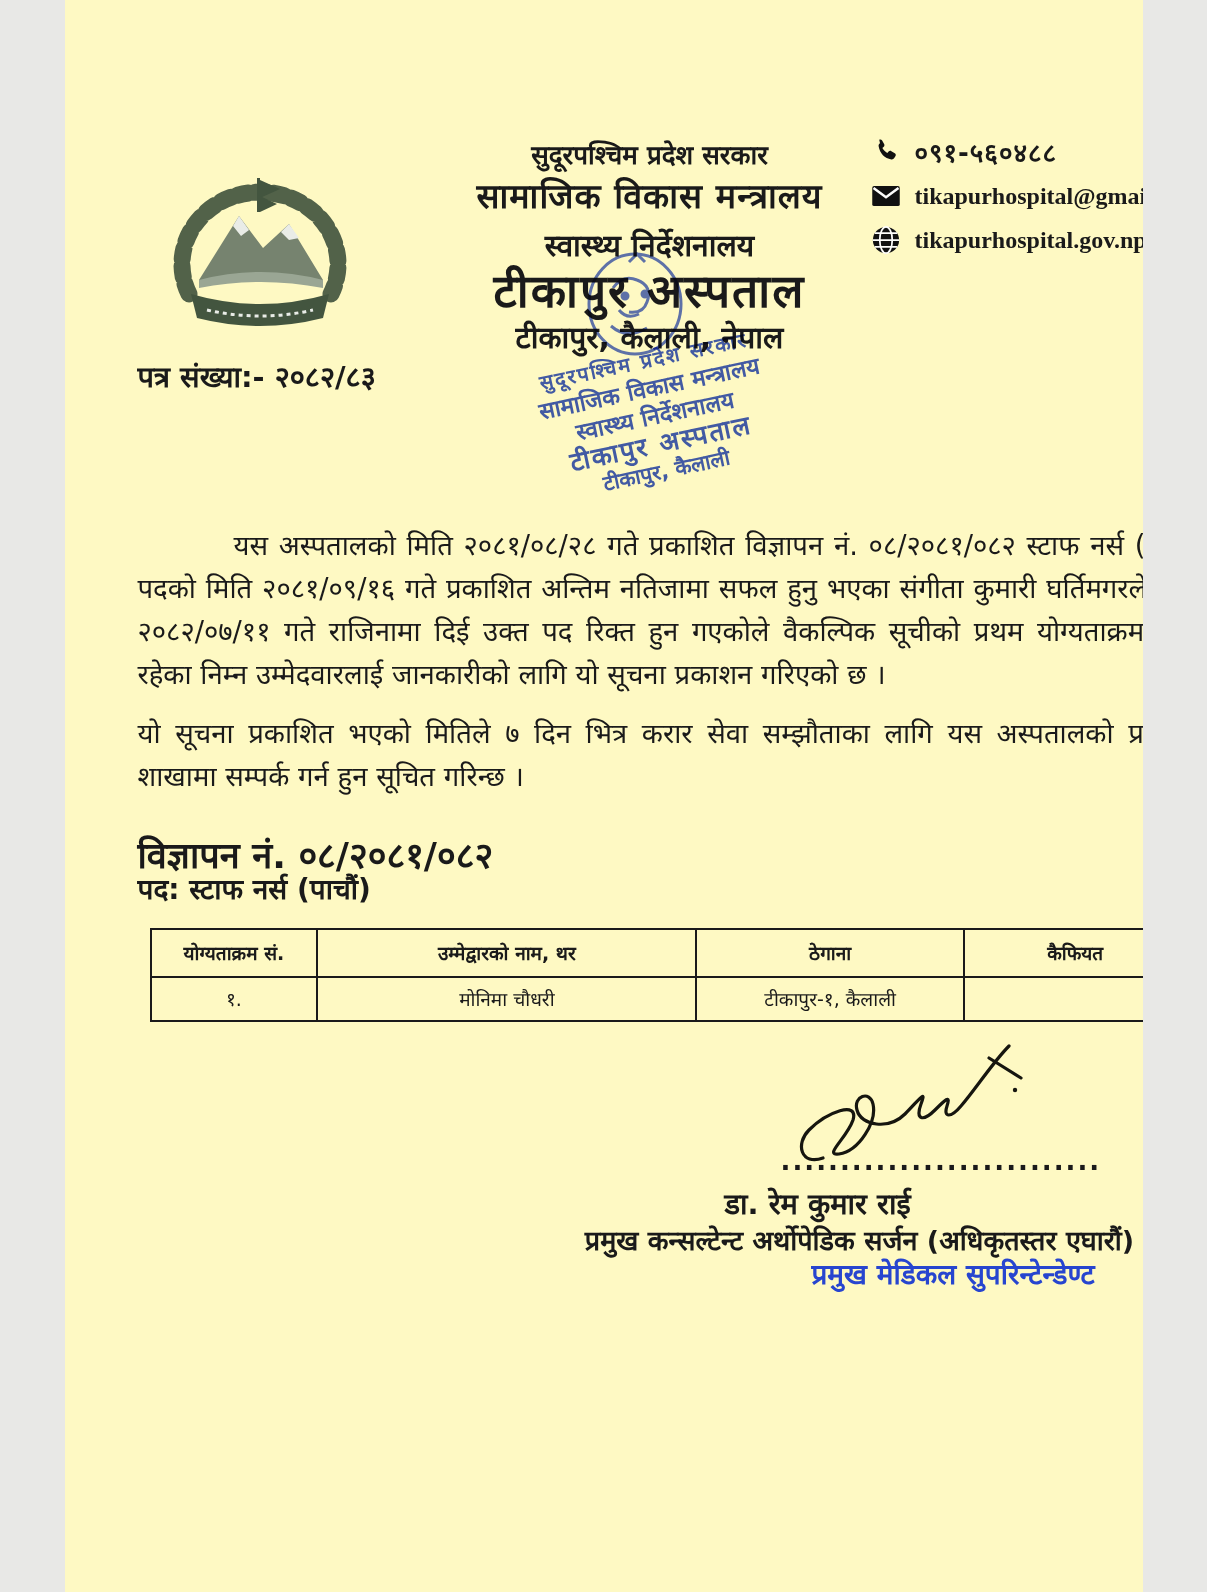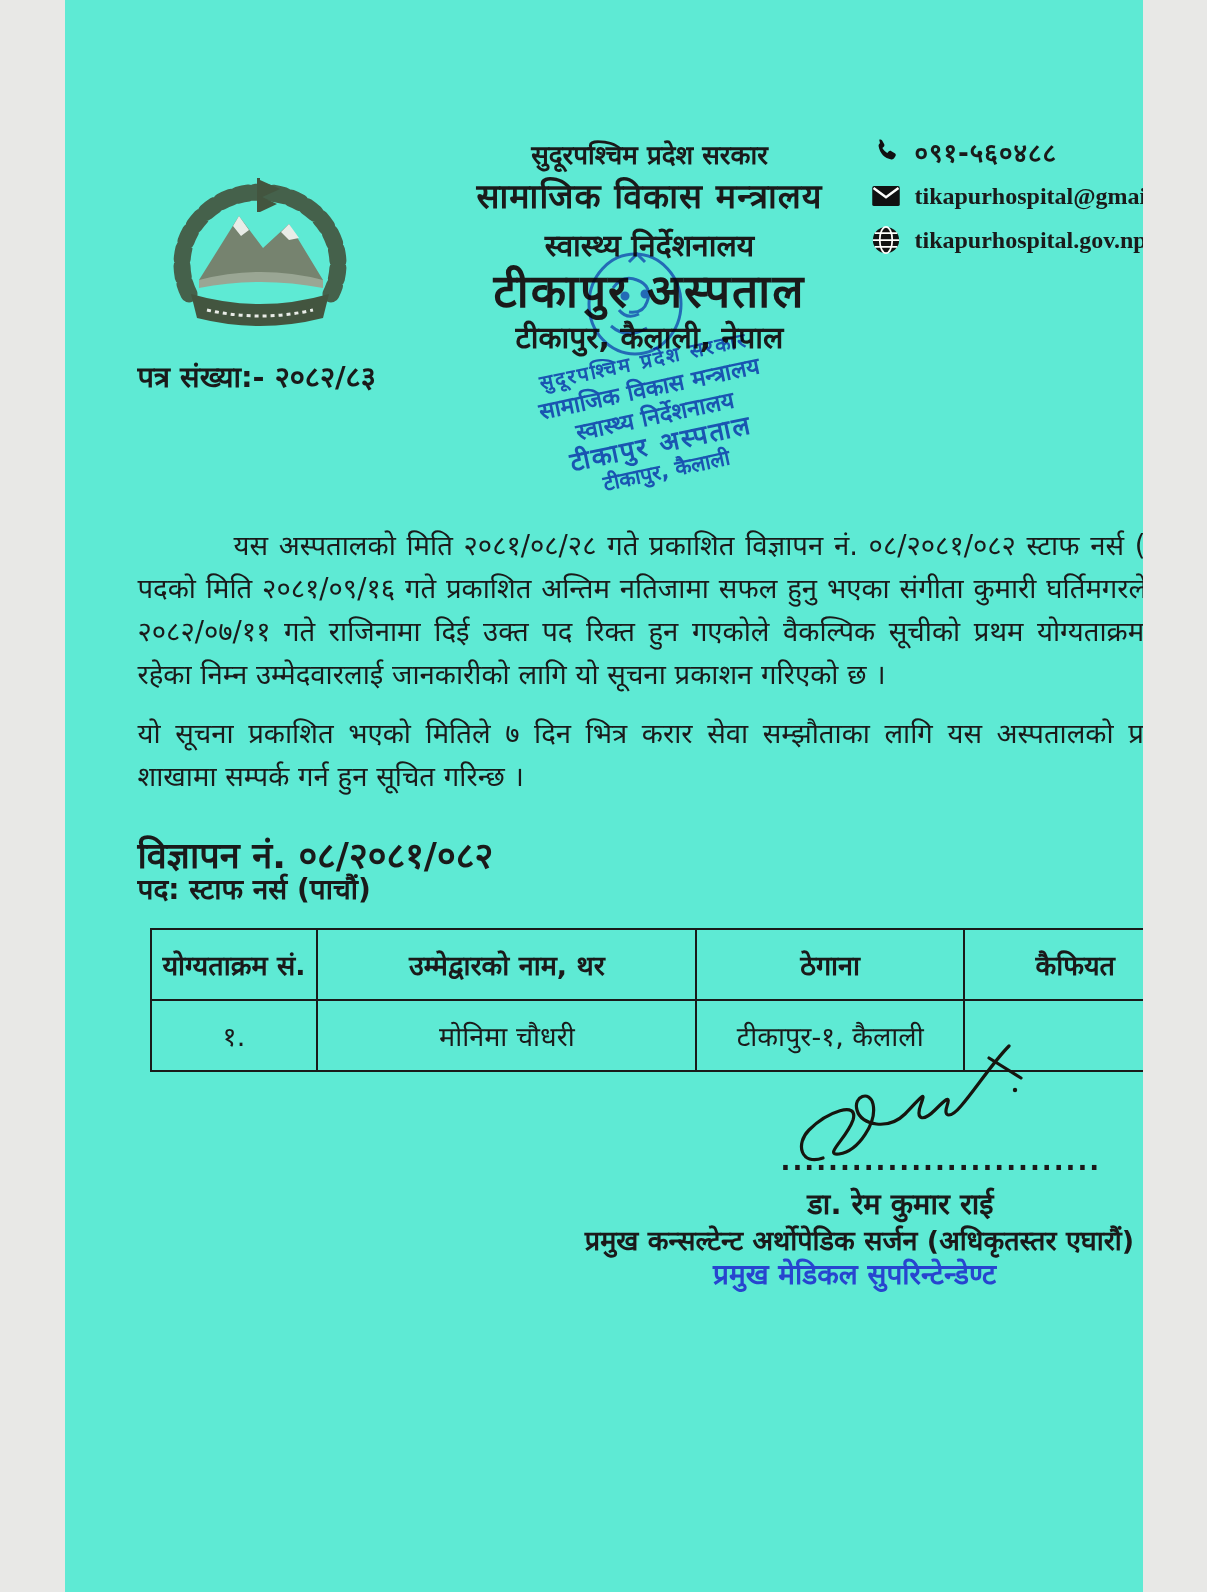--- a/index.html
+++ b/index.html
@@ -1,20 +1,20 @@
 <!DOCTYPE html>
 <html><head>
 <meta charset="utf-8">
 <style>
   * { margin:0; padding:0; box-sizing:border-box; }
   html,body { background:#e8e8e6; }
   body { font-family:"DejaVu Sans","Liberation Sans",sans-serif; }
   .page {
     position:relative; width:1078px; height:1592px; margin:0 auto;
-    background:#5eead4; color:#1a1a1a; overflow:hidden;
+    background:#fef9c3; color:#1a1a1a; overflow:hidden;
   }
   .abs { position:absolute; }
 
   
   .hdr-line { left:285px; width:600px; text-align:center; }
   .gov      { top:136px; font-size:26px; font-weight:600; }
   .ministry { top:172px; font-size:34px; font-weight:600; letter-spacing:1px; }
   .direct   { top:224px; font-size:30px; font-weight:600; }
   .hospital { top:258px; font-size:46px; font-weight:700; letter-spacing:2px; }
   .address  { top:316px; font-size:30px; font-weight:600; }
@@ -32,32 +32,32 @@
   .subject { left:0; width:1204px; top:458px; text-align:center; font-size:29px; font-weight:600; }
 
   .para { left:73px; width:1066px; font-size:27.5px; line-height:43px; text-align:justify; font-weight:500; }
   .para1 { top:524px; text-indent:96px; }
   .para2 { top:712px; }
   .adno { left:73px; top:830px; font-size:36px; font-weight:600; }
   .post { left:73px; top:869px; font-size:28px; font-weight:600; }
 
   table.cand { position:absolute; left:85px; top:928px; width:1038px; border-collapse:collapse; }
   table.cand th, table.cand td {
-    border:2.5px solid #1a1a1a; text-align:center; font-size:27px; padding:16px 6px;
+    border:2.5px solid #1a1a1a; text-align:center; font-size:19px; padding:4px 6px;
   }
   table.cand th { height:48px; font-weight:700; }
   table.cand td { height:44px; font-weight:500; }
   .c1 { width:167px; } .c2 { width:380px; } .c3 { width:268px; } .c4 { width:223px;margin-left:20px; }
 
   
   .sig-svg { left:728px; top:1038px; }
   .sig-dots { left:716px; top:1146px; font-size:26px; font-weight:700; letter-spacing:2px; }
-  .sig-name { left:629px; width:300px; top:1183px; text-align:right; font-size:29px; font-weight:600; }
+  .sig-name { left:660px; width:300px; top:1183px; text-align:left; font-size:29px; font-weight:600; }
   .sig-title { left:510px; width:570px; top:1221px; text-align:center; font-size:27px; font-weight:600; }
-  .sig-stamp-title { left:550px; width:480px; top:1254px; text-align:center; font-size:28px; font-weight:700; }
+  .sig-stamp-title { left:550px; width:480px; top:1254px; text-align:right; font-size:28px; font-weight:700; }
 
   
   .stamp { mix-blend-mode:multiply; opacity:.88; }
   .stamp-text-group {
     left:420px; top:346px; width:340px; transform:rotate(-12deg);
     text-align:center; line-height:28px;
   }
   .stamp-text-group div { font-weight:700; white-space:nowrap; }
   .st0 { font-size:20px; letter-spacing:2px; }
   .st1 { font-size:23px; }

